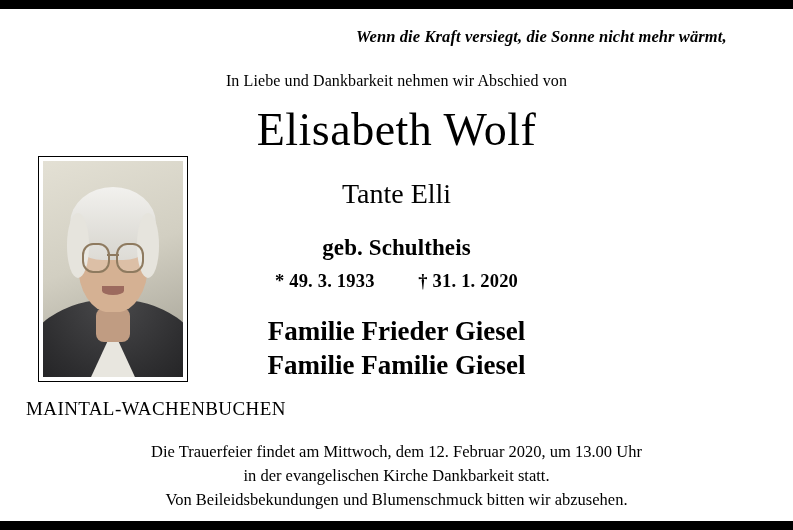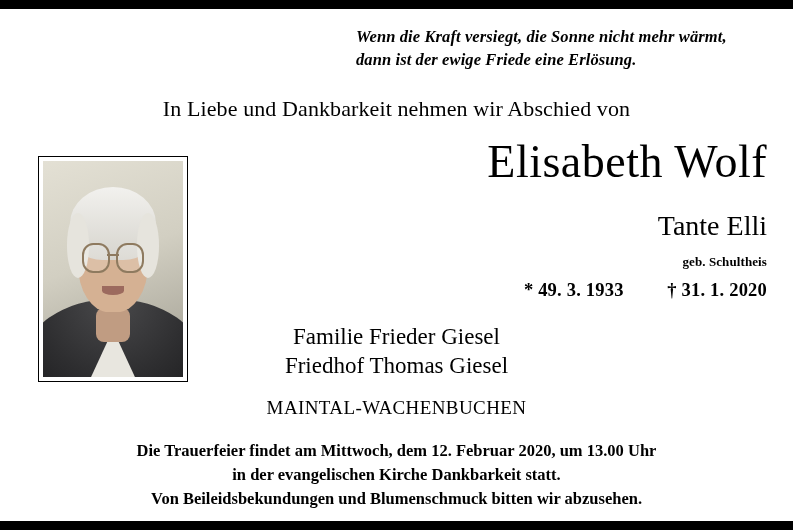--- a/index.html
+++ b/index.html
@@ -40,21 +40,21 @@
     margin-top: 4px;
     letter-spacing: 0.1px;
   }
   .verse div {
     white-space: nowrap;
   }
 
   
   .intro {
     text-align: center;
-    font-size: 22px;
+    font-size: 16px;
     margin-top: 24px;
     letter-spacing: 0.1px;
   }
 
   
   .photo-frame {
     position: absolute;
     left: 38px;
     top: 147px;
     width: 150px;
@@ -164,86 +164,83 @@
     left: 42%;
     top: 58%;
     width: 16%;
     height: 4%;
     background: #9c6a5e;
     border-radius: 0 0 50% 50%;
   }
 
   
   .name-block {
-    text-align: right;
+    text-align: center;
     margin-top: 16px;
   }
   .name {
     font-size: 46px;
     line-height: 1.06;
     letter-spacing: 0.5px;
   }
   .nickname {
     font-size: 28px;
     line-height: 1.2;
     margin-top: 22px;
   }
   .maiden {
-    font-size: 13px;
-    font-weight: bold;
-    margin-top: 12px;
+    font-size: 23px;
+    font-weight: bold;
+    margin-top: 24px;
     letter-spacing: 0.1px;
   }
   .dates {
     font-size: 18.5px;
     font-weight: bold;
     margin-top: 10px;
     letter-spacing: 0.2px;
   }
   .dates .gap {
     display: inline-block;
     width: 34px;
   }
 
   
   .families {
     text-align: center;
     margin-top: 22px;
-    font-size: 23px;
-    font-weight: normal;
+    font-size: 27px;
+    font-weight: bold;
     line-height: 1.26;
   }
   .place {
-    text-align: center;
     margin-top: 16px;
     font-size: 19px;
     letter-spacing: 0.4px;
   }
 
   
   .footer {
     text-align: center;
     margin-top: 20px;
     font-size: 16.5px;
     line-height: 1.46;
   }
   .footer div {
     white-space: nowrap;
-    font-weight: bold;
   }
 </style>
 </head>
 <body>
 
 <div class="obituary">
   <div class="inner">
 
     <div class="verse">
       <div>Wenn die Kraft versiegt, die Sonne nicht mehr wärmt,</div>
-      <div>dann ist der ewige Friede eine Erlösung.</div>
     </div>
 
     <div class="intro">In Liebe und Dankbarkeit nehmen wir Abschied von</div>
 
     <div class="photo-frame">
       <div class="photo">
         <div class="ph-bg"></div>
         <div class="ph-shoulders"></div>
         <div class="ph-collar"></div>
         <div class="ph-neck"></div>
@@ -264,21 +261,21 @@
       <div class="maiden">geb. Schultheis</div>
       <div class="dates">
         <span>* 49. 3. 1933</span>
         <span class="gap"></span>
         <span>† 31. 1. 2020</span>
       </div>
     </div>
 
     <div class="families">
       <div>Familie Frieder Giesel</div>
-      <div>Friedhof Thomas Giesel</div>
+      <div>Familie Familie Giesel</div>
     </div>
 
     <div class="place">MAINTAL-WACHENBUCHEN</div>
 
     <div class="footer">
       <div>Die Trauerfeier findet am Mittwoch, dem 12. Februar 2020, um 13.00 Uhr</div>
       <div>in der evangelischen Kirche Dankbarkeit statt.</div>
       <div>Von Beileidsbekundungen und Blumenschmuck bitten wir abzusehen.</div>
 
     </div>

